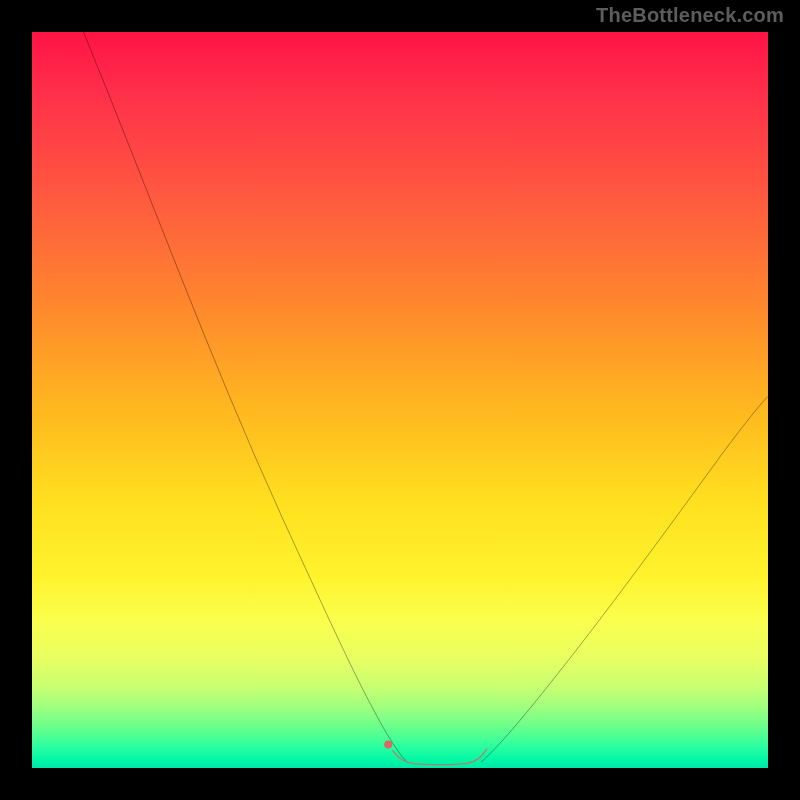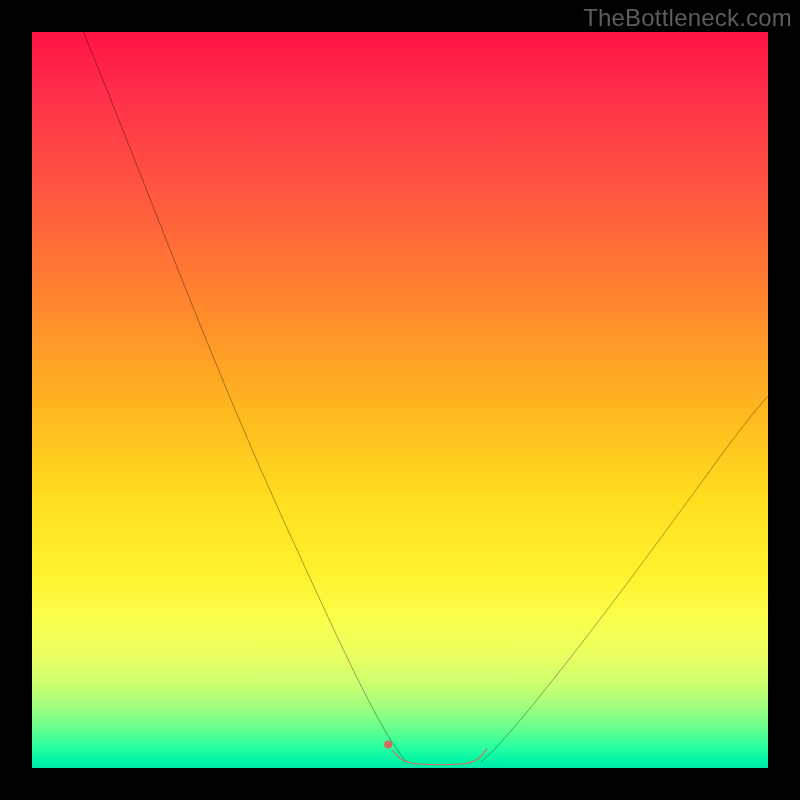--- a/index.html
+++ b/index.html
@@ -56,24 +56,24 @@
   .curve-svg {
     position: absolute;
     left: 0;
     top: 0;
     width: 100%;
     height: 100%;
   }
   .watermark {
     position: absolute;
     top: 4px;
-    right: 8px;
+    right: 16px;
     color: #5d5d5d;
-    font-size: 24px;
-    font-weight: 400;
+    font-size: 20px;
+    font-weight: 700;
     letter-spacing: 0.2px;
     user-select: none;
   }
 </style>
 </head>
 <body>
 
 <div class="frame">
 
   <div class="plot-area">

